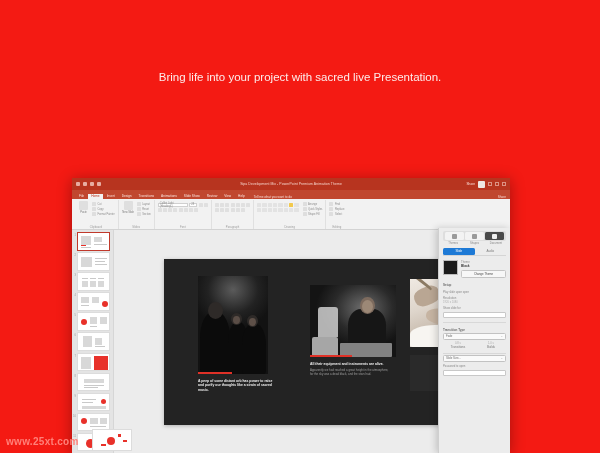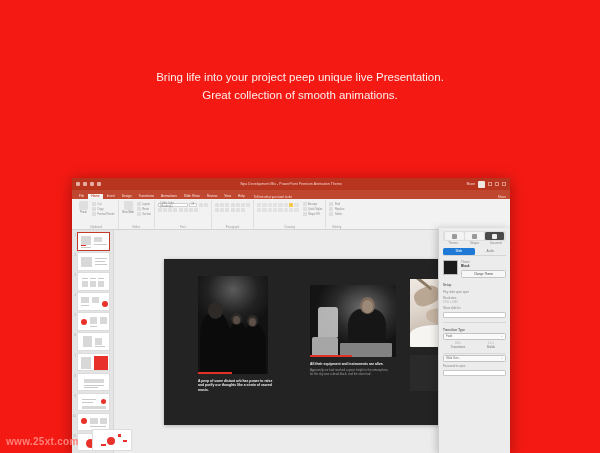--- a/index.html
+++ b/index.html
@@ -171,22 +171,21 @@
   .two { display: flex; gap: 3px; margin-top: 2px; }
   .two > div { flex: 1; text-align: center; }
   .two .t { font-size: 3px; color: #7a7a7a; }
   .two .n { font-size: 2.7px; color: #a8a8a8; }
 </style>
 </head>
 <body>
 
 <div class="hero">
   <div class="hero-sub">
-    <div>Bring life into your project peep unique live Presentation.</div>
-    <div>Great collection of smooth animations.</div>
+    <div>Bring life into your project with sacred live Presentation.</div>
   </div>
 </div>
 
 <div class="watermark">www.25xt.com</div>
 <div class="wm-thumb">
   <i style="left:14px;top:7px;width:8px;height:8px;border-radius:50%;"></i>
   <i style="left:25px;top:4px;width:3px;height:3px;"></i>
   <i style="left:30px;top:10px;width:4px;height:2px;"></i>
   <i style="left:8px;top:14px;width:5px;height:2px;"></i>
 </div>

